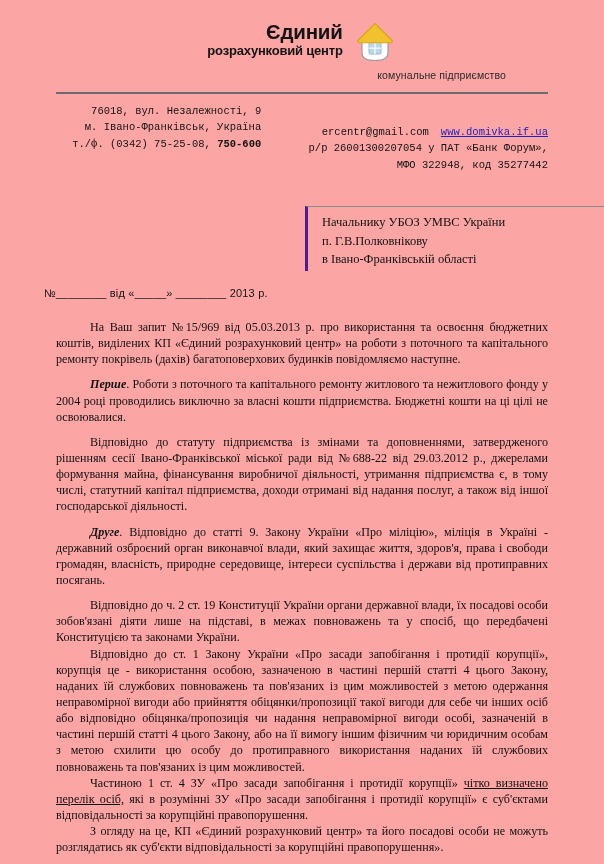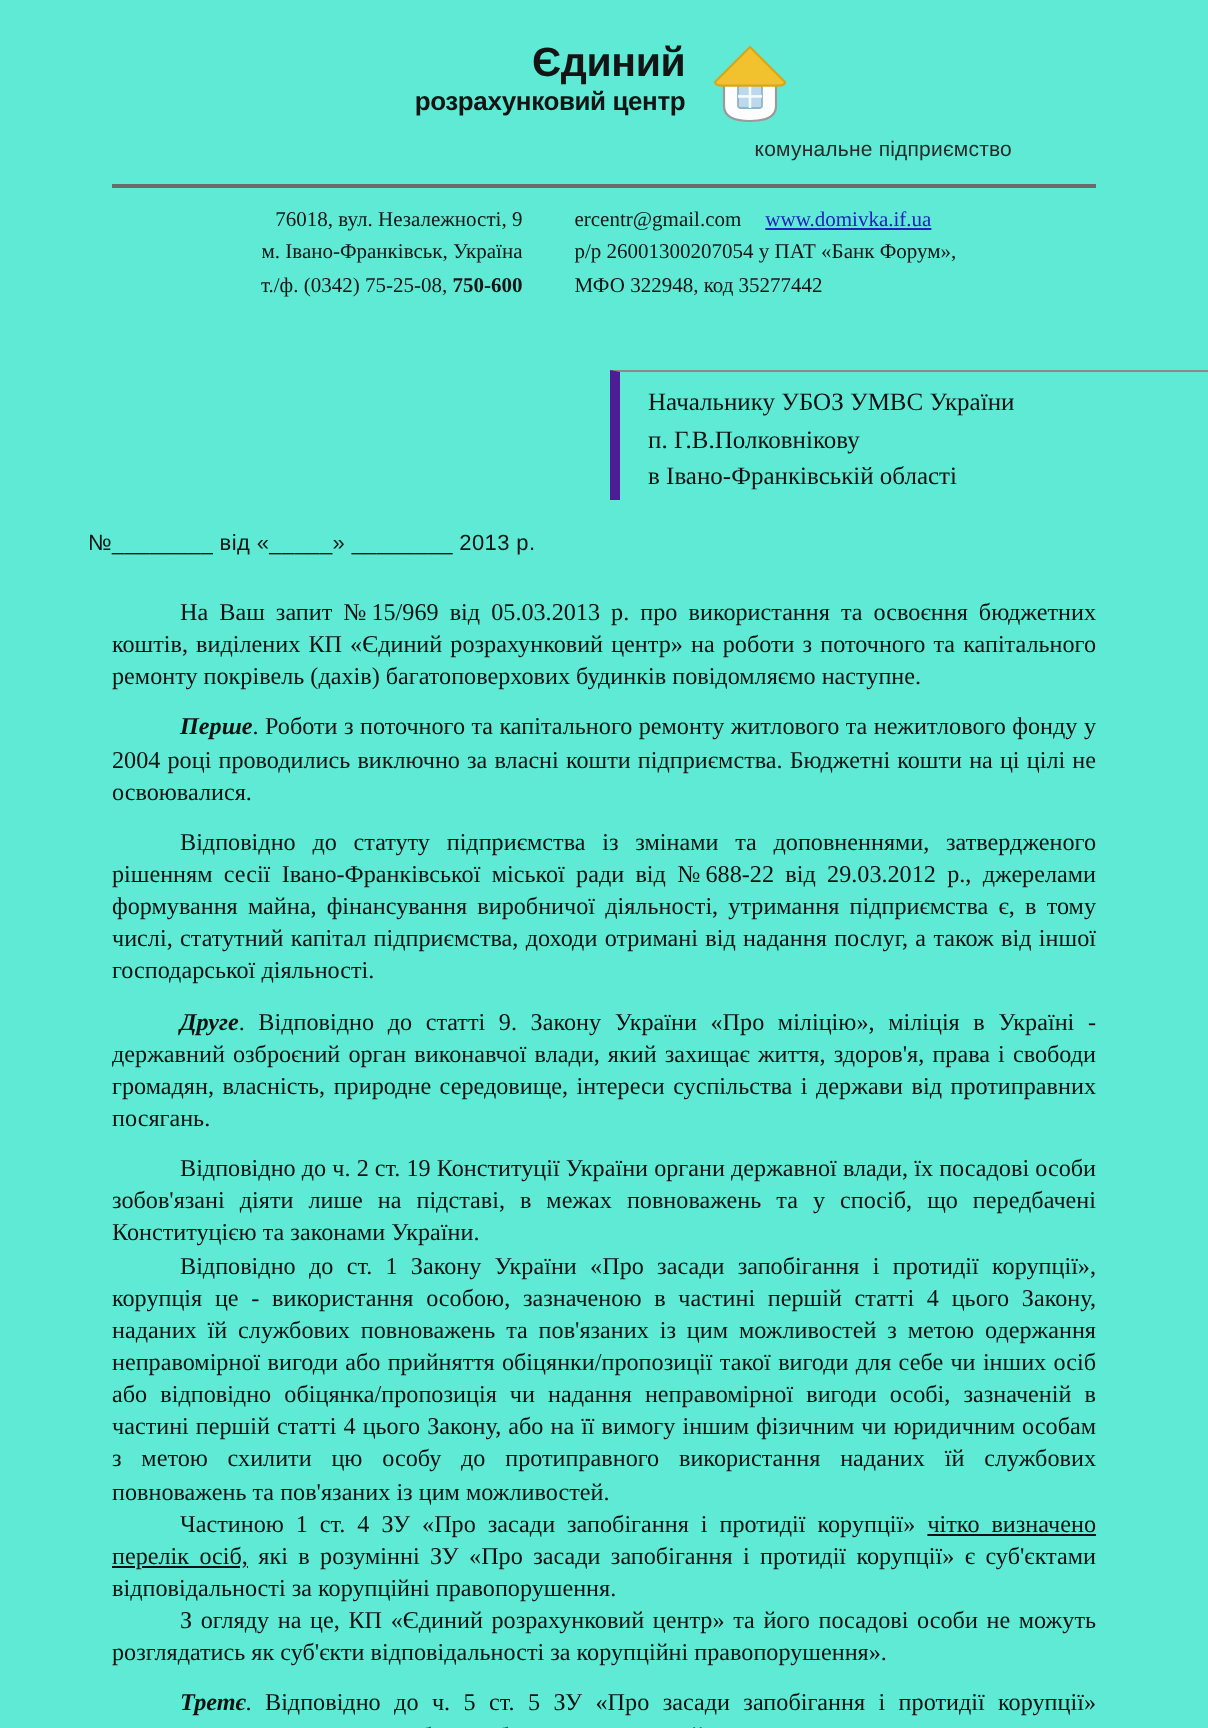--- a/index.html
+++ b/index.html
@@ -13,21 +13,21 @@
     height: 864px;
     overflow: hidden;
     font-family: "Liberation Serif", "DejaVu Serif", serif;
     color: #1a1a1a;
     position: relative;
   }
   .page {
     position: relative;
     width: 604px;
     height: 864px;
-    background: #5eead4;
+    background: #fca5a5;
     box-sizing: border-box;
   }
 
   
   .letterhead {
     padding: 18px 56px 0 56px;
   }
   .brand-row {
     display: flex;
     align-items: center;
@@ -70,54 +70,55 @@
   .rule {
     height: 2px;
     background: #6b6b6b;
     margin: 11px 0 0 0;
   }
 
   
   .contacts {
     display: flex;
     padding: 9px 56px 0 56px;
-    font-family: Liberation Serif, serif;
+    font-family: Liberation Mono, monospace;
     font-size: 10.5px;
     line-height: 1.55;
     color: #141414;
   }
   .contacts-left {
     width: 47%;
     text-align: right;
     padding-right: 26px;
     box-sizing: border-box;
   }
   .contacts-right {
     width: 53%;
-    text-align: left;
+    text-align: right;
+    margin-top: 21px;
   }
   .bold {
     font-weight: bold;
   }
   .weblink {
     color: #2222bb;
     text-decoration: underline;
     margin-left: 12px;
   }
   .email {
     color: #141414;
   }
 
   
   .addressee-wrap {
     margin-top: 33px;
     padding-left: 305px;
   }
   .addressee {
-    border-left: 5px solid #4c1d95;
+    border-left: 3px solid #4c1d95;
     border-top: 1px solid #8a8a8a;
     padding: 6px 0 2px 14px;
     font-size: 12.5px;
     line-height: 1.5;
     color: #111;
   }
   .addressee div {
     white-space: nowrap;
   }
 

